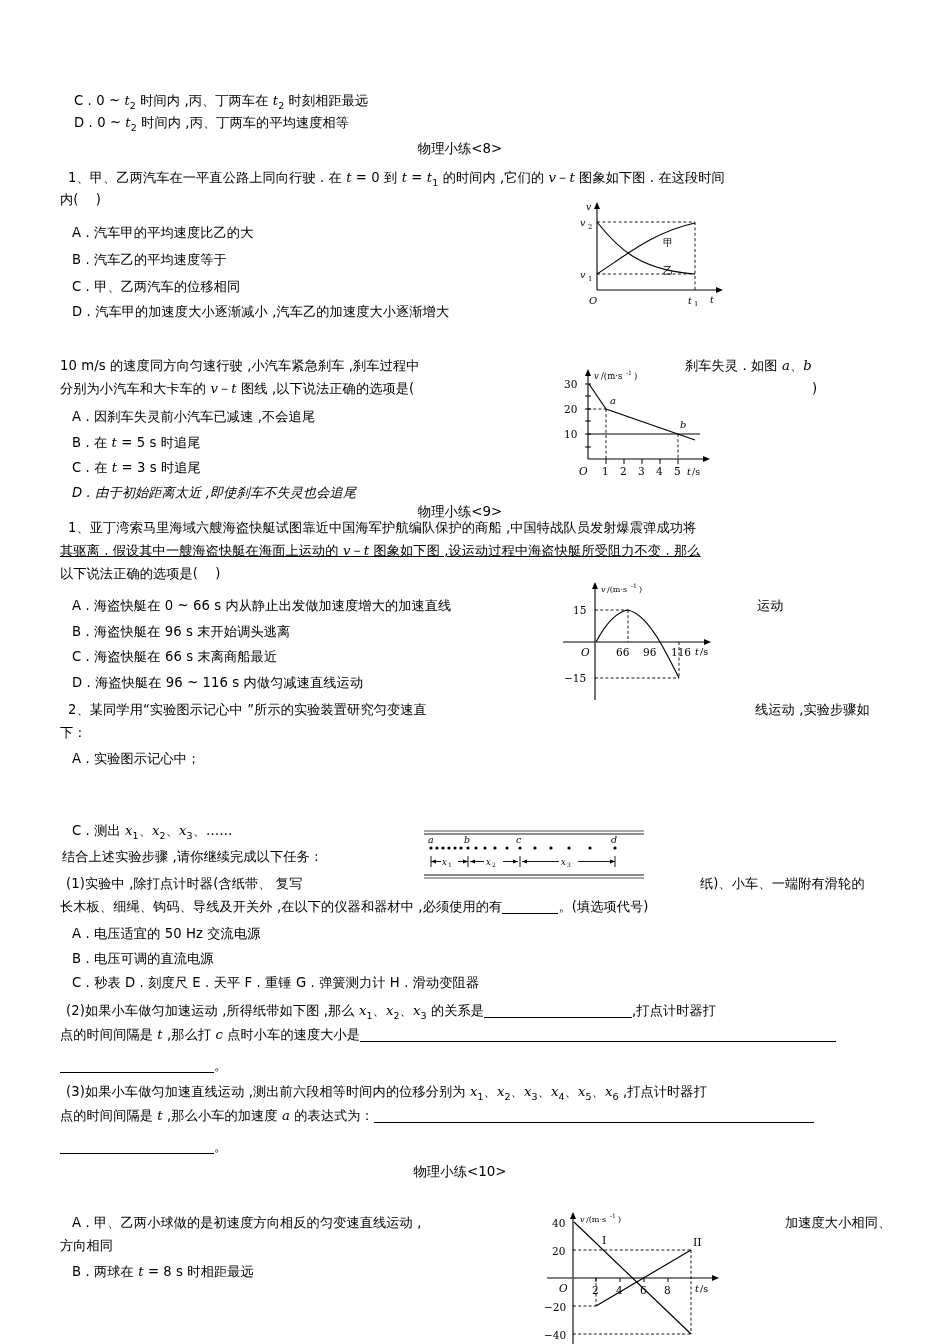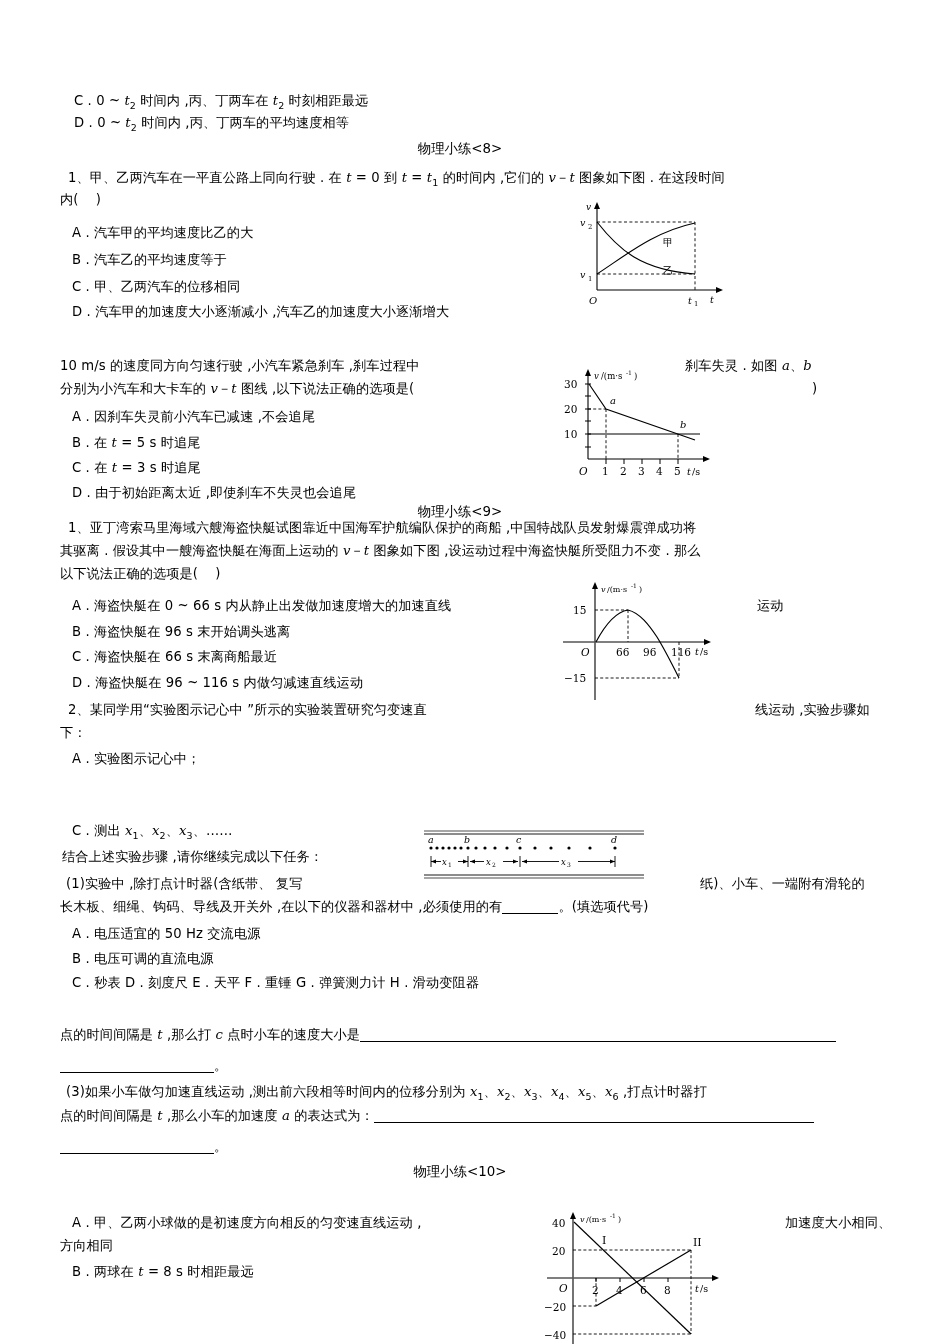--- a/index.html
+++ b/index.html
@@ -109,21 +109,21 @@
   <div class="line" style="left:60px; top:327px;">10 m/s 的速度同方向匀速行驶 ,小汽车紧急刹车 ,刹车过程中</div>
   <div class="line" style="left:685px; top:327px;">刹车失灵 . 如图 <span class="it">a</span>、<span class="it">b</span></div>
   <div class="line" style="left:60px; top:350px;">
     分别为小汽车和大卡车的 <span class="it">v</span>－<span class="it">t</span> 图线 ,以下说法正确的选项是(
   </div>
   <div class="line" style="left:812px; top:350px;">)</div>
 
   <div class="line" style="left:72px; top:378px;">A . 因刹车失灵前小汽车已减速 ,不会追尾</div>
   <div class="line" style="left:72px; top:404px;">B . 在 <span class="it">t</span> = 5 s 时追尾</div>
   <div class="line" style="left:72px; top:429px;">C . 在 <span class="it">t</span> = 3 s 时追尾</div>
-  <div class="line" style="left:72px; top:454px;">D . 由于初始距离太近 ,即使刹车不失灵也会追尾</div>
+  <div class="line" style="left:72px; top:454px;font-style:italic;">D . 由于初始距离太近 ,即使刹车不失灵也会追尾</div>
 
   <div class="fig" style="left:548px; top:333px;">
     <svg width="200" height="115" viewBox="0 0 200 115">
 
       <line x1="40" y1="8" x2="40" y2="94" stroke="#000" stroke-width="1.1"></line>
       <polygon points="40,4 37,11 43,11" fill="#000"></polygon>
 
       <line x1="40" y1="94" x2="158" y2="94" stroke="#000" stroke-width="1.1"></line>
       <polygon points="162,94 155,91 155,97" fill="#000"></polygon>
 
@@ -164,21 +164,21 @@
       <text x="139" y="110" font-family="DejaVu Serif, serif" font-size="9.5" font-style="italic">t</text>
       <text x="144" y="110" font-family="DejaVu Serif, serif" font-size="9.5">/s</text>
       <text x="62" y="39" font-family="DejaVu Serif, serif" font-size="10" font-style="italic">a</text>
       <text x="132" y="63" font-family="DejaVu Serif, serif" font-size="10" font-style="italic">b</text>
     </svg>
   </div>
 
   <div class="center" style="top:473px;">物理小练&lt;9&gt;</div>
 
   <div class="line" style="left:68px; top:489px;">1、亚丁湾索马里海域六艘海盗快艇试图靠近中国海军护航编队保护的商船 ,中国特战队员发射爆震弹成功将</div>
-  <div class="line" style="left:60px; top:512px;">
+  <div class="line" style="left:60px; top:512px;text-decoration:underline;">
     其驱离 . 假设其中一艘海盗快艇在海面上运动的 <span class="it">v</span>－<span class="it">t</span> 图象如下图 ,设运动过程中海盗快艇所受阻力不变 . 那么
   </div>
   <div class="line" style="left:60px; top:535px;">以下说法正确的选项是(&nbsp;&nbsp;&nbsp;&nbsp;)</div>
 
   <div class="line" style="left:72px; top:567px;">A . 海盗快艇在 0 ~ 66 s 内从静止出发做加速度增大的加速直线</div>
   <div class="line" style="left:757px; top:567px;">运动</div>
   <div class="line" style="left:72px; top:593px;">B . 海盗快艇在 96 s 末开始调头逃离</div>
   <div class="line" style="left:72px; top:618px;">C . 海盗快艇在 66 s 末离商船最近</div>
   <div class="line" style="left:72px; top:644px;">D . 海盗快艇在 96 ~ 116 s 内做匀减速直线运动</div>
 
@@ -287,20 +287,23 @@
 
   <div class="line" style="left:66px; top:845px;text-align:right;">(1)实验中 ,除打点计时器(含纸带、 复写</div>
   <div class="line" style="left:700px; top:845px;">纸)、小车、一端附有滑轮的</div>
   <div class="line" style="left:60px; top:868px;">
     长木板、细绳、钩码、导线及开关外 ,在以下的仪器和器材中 ,必须使用的有<span class="ul" style="width:56px;">&nbsp;</span>。(填选项代号)
   </div>
   <div class="line" style="left:72px; top:895px;">A . 电压适宜的 50 Hz 交流电源</div>
   <div class="line" style="left:72px; top:920px;">B . 电压可调的直流电源</div>
   <div class="line" style="left:72px; top:944px;">C . 秒表   D . 刻度尺   E . 天平   F . 重锤   G . 弹簧测力计   H . 滑动变阻器</div>
 
+  <div class="line" style="left:66px; top:972px;">
+    (2)如果小车做匀加速运动 ,所得纸带如下图 ,那么 <span class="it">x</span><sub>1</sub>、<span class="it">x</span><sub>2</sub>、<span class="it">x</span><sub>3</sub> 的关系是<span class="ul" style="width:148px;">&nbsp;</span>,打点计时器打
+  </div>
   <div class="line" style="left:60px; top:996px;">
     点的时间间隔是 <span class="it">t</span> ,那么打 <span class="it">c</span> 点时小车的速度大小是<span class="ul" style="width:476px;">&nbsp;</span>
   </div>
   <div class="line" style="left:60px; top:1027px;">
     <span class="ul" style="width:154px;">&nbsp;</span>。
   </div>
 
   <div class="line" style="left:66px; top:1053px;">
     (3)如果小车做匀加速直线运动 ,测出前六段相等时间内的位移分别为 <span class="it">x</span><sub>1</sub>、<span class="it">x</span><sub>2</sub>、<span class="it">x</span><sub>3</sub>、<span class="it">x</span><sub>4</sub>、<span class="it">x</span><sub>5</sub>、<span class="it">x</span><sub>6</sub> ,打点计时器打
   </div>

